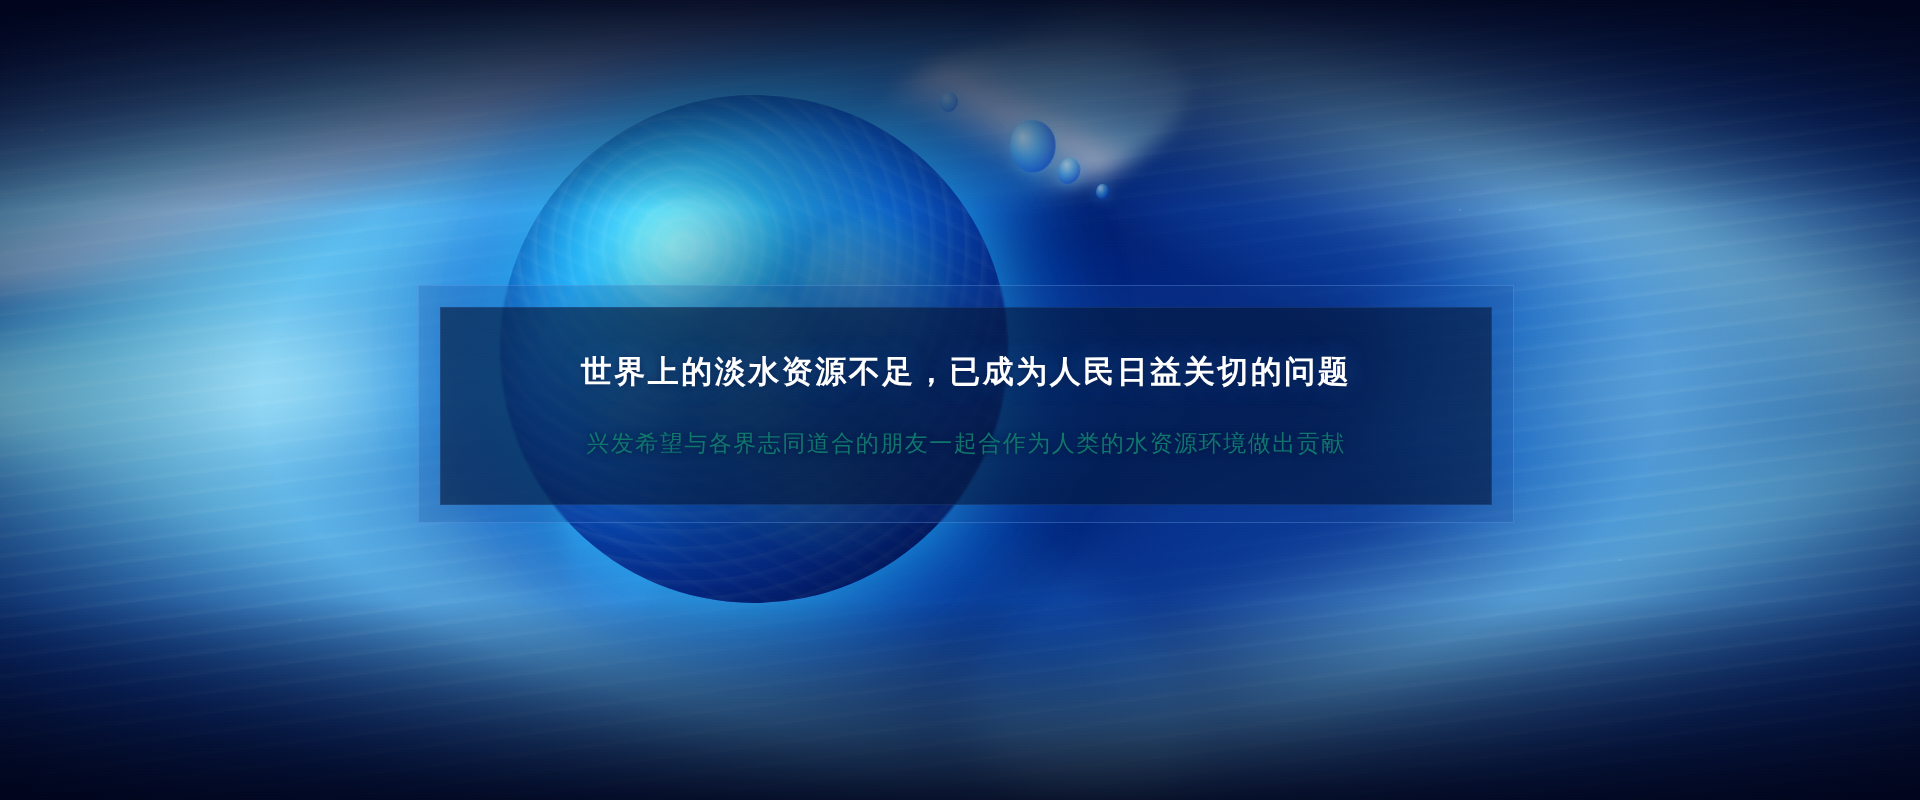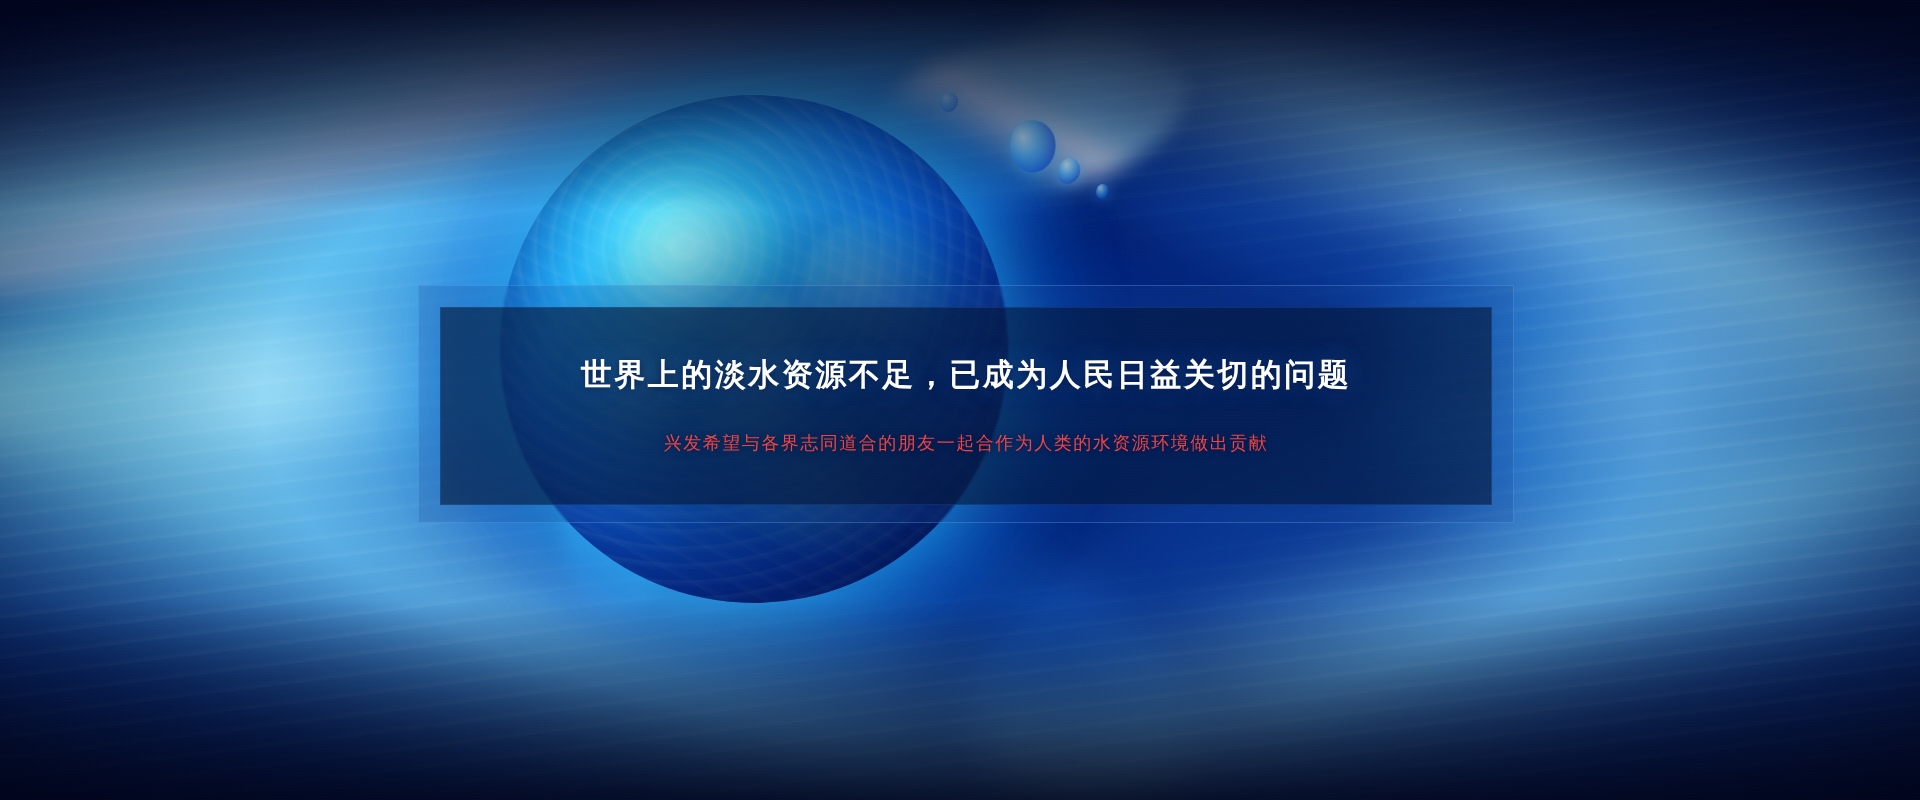--- a/index.html
+++ b/index.html
@@ -335,22 +335,22 @@
     color:#ffffff;
     font-size:31px;
     font-weight:bold;
     letter-spacing:2.5px;
     line-height:1.25;
     white-space:nowrap;
     text-shadow:0 2px 10px rgba(0,18,60,.85), 0 0 22px rgba(60,150,255,.4);
     margin-bottom:36px;
   }
   .subline{
-    color:#ef4444;
-    font-size:18px;
+    color:#0f766e;
+    font-size:23px;
     font-weight:normal;
     letter-spacing:1.5px;
     line-height:1.4;
     white-space:nowrap;
     text-shadow:0 1px 7px rgba(0,18,60,.85);
   }
 
   
   .grain{
     position:absolute; inset:0;

